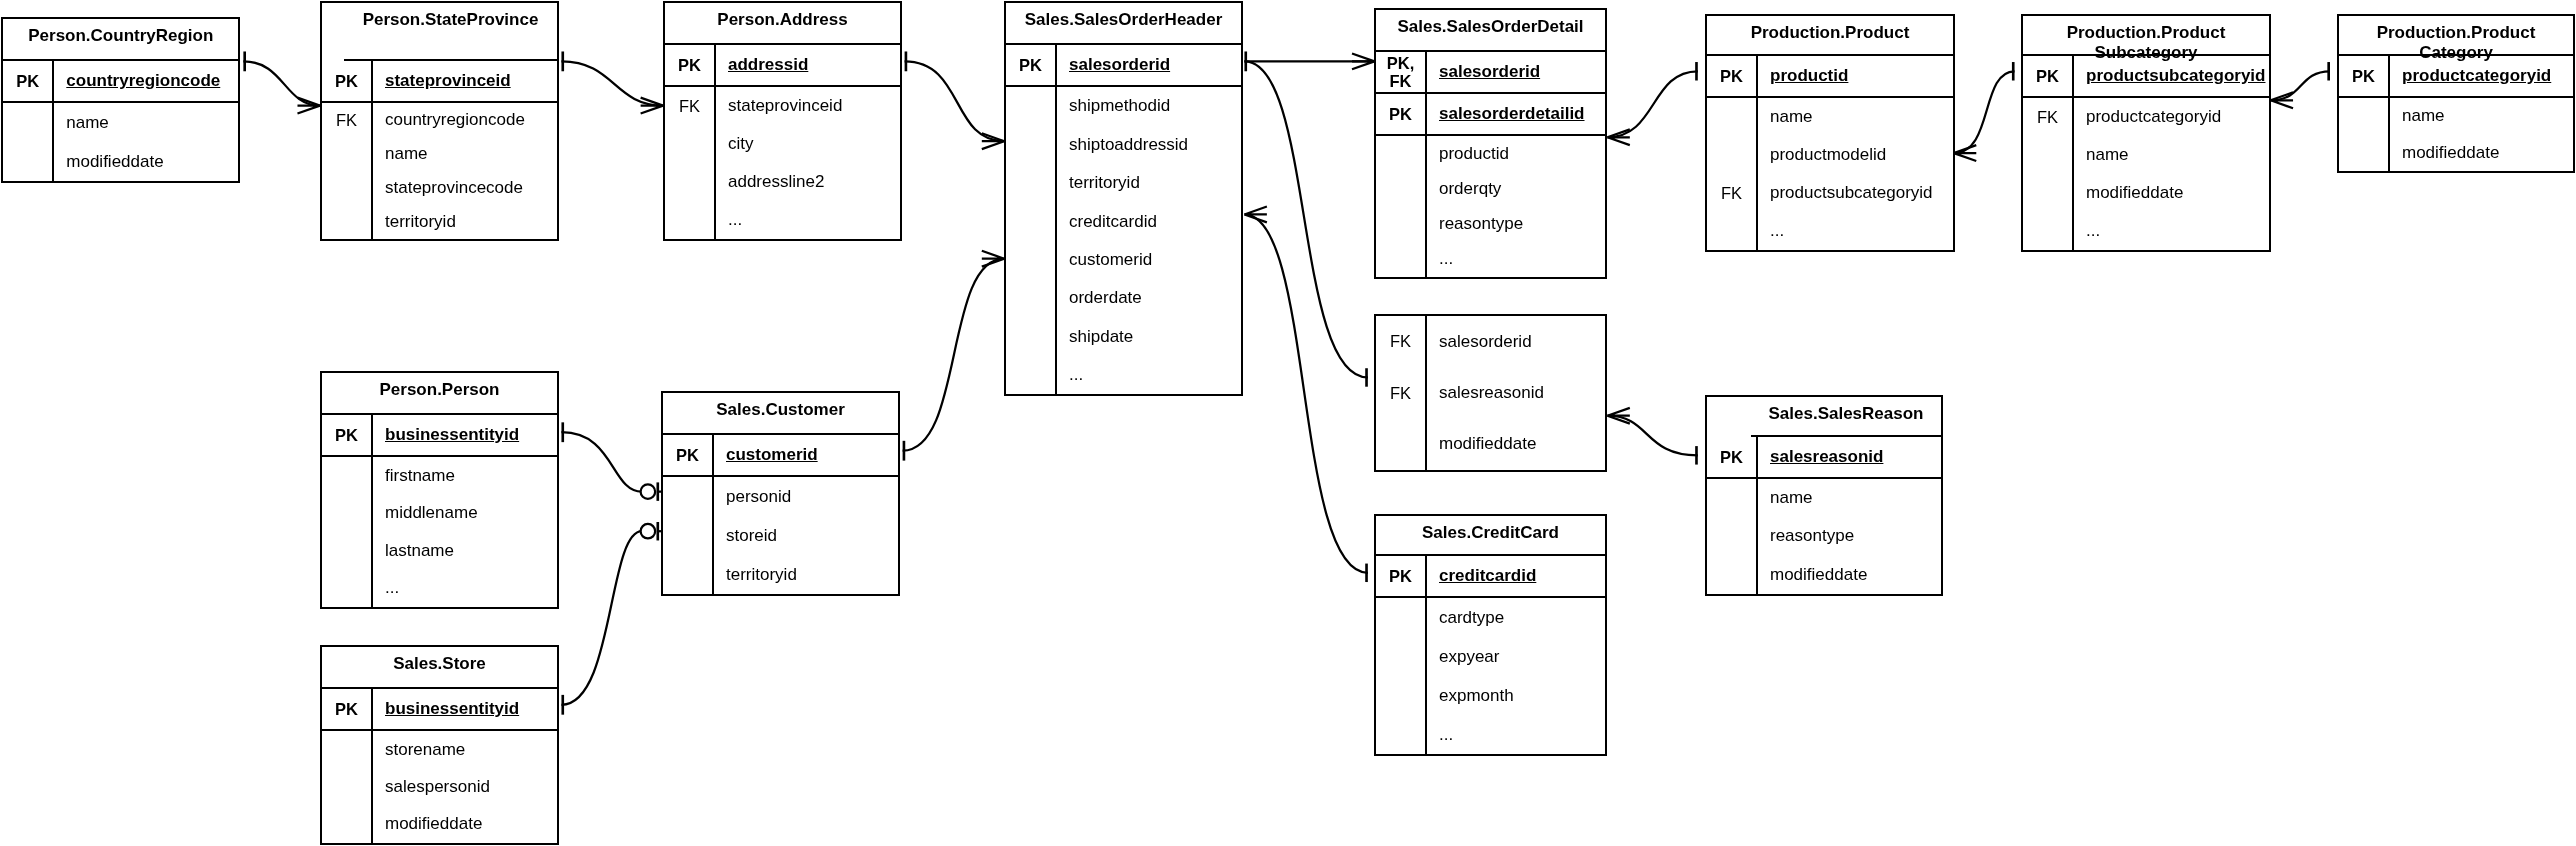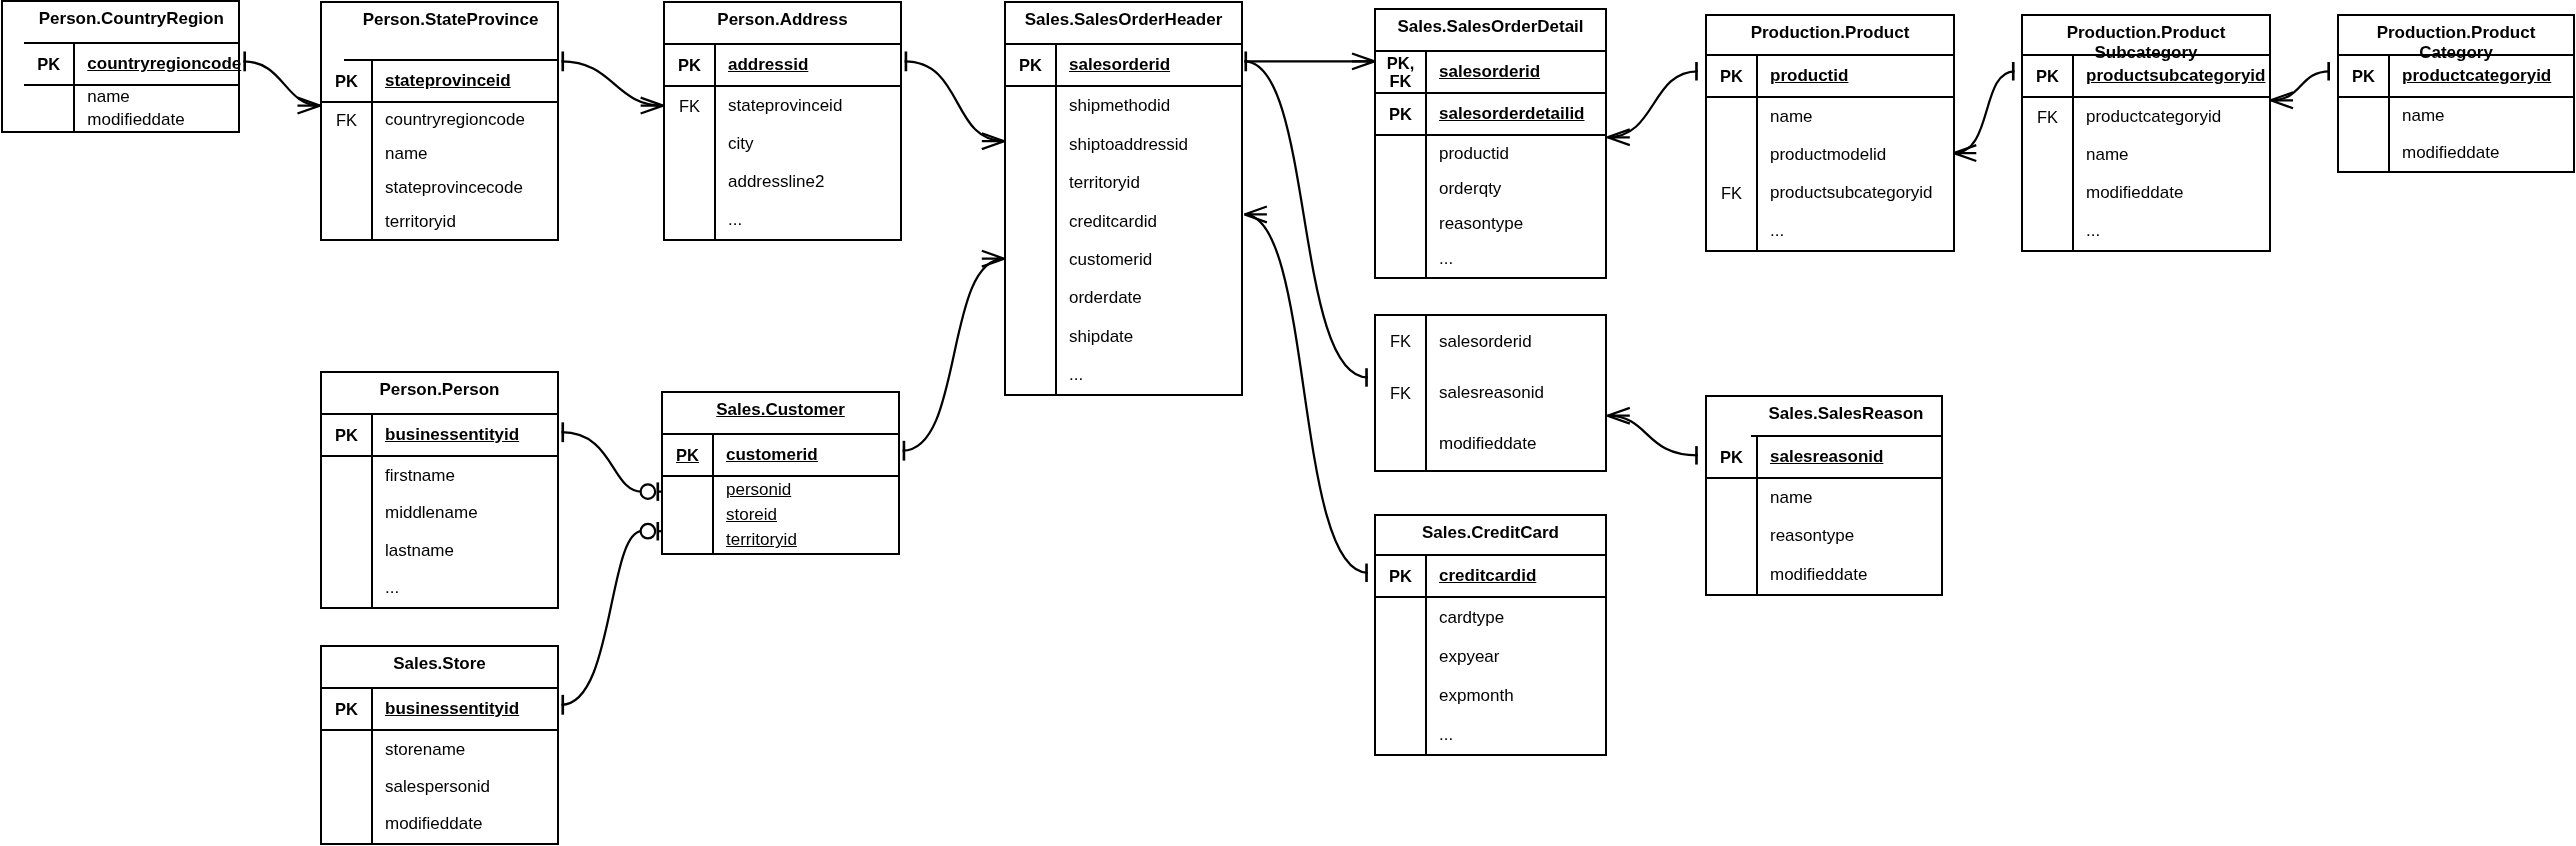--- a/index.html
+++ b/index.html
@@ -200,21 +200,21 @@
       <g>
         <path d="M 2435,630 C 2500,630 2490,690 2572,690"></path>
         <path d="M 2435,630 L 2469,618 M 2435,630 L 2469,642 M 2469,630 L 2435,630"></path>
         <line x1="2570" y1="676" x2="2570" y2="704" stroke-width="4"></line>
       </g>
 
     </g>
   </svg>
 
   <div id="entities">
-      <div class="entity" style="left: 1.3px; top: 0; width: 239px; height: 133px; padding-left: 21px;">
+      <div class="entity" style="left: 1.3px; top: 17px; width: 239px; height: 166px;">
         <div class="ent-title" style="height: 42px;">Person.CountryRegion</div>
         <div class="ent-section">
           <div class="attr-row">
             <div class="attr-key bold">PK</div>
             <div class="attr-name pk">countryregioncode</div>
           </div>
         </div>
         <div class="ent-section last sec-body">
           <div class="keycol">
             <div class="kc"></div>
@@ -416,21 +416,21 @@
             <div class="kc"></div>
           </div>
           <div class="namecol">
             <div class="nc">firstname</div>
             <div class="nc">middlename</div>
             <div class="nc">lastname</div>
             <div class="nc">...</div>
           </div>
         </div>
       </div>
-      <div class="entity" style="left: 661px; top: 391px; width: 239px; height: 164px; text-decoration: underline;">
+      <div class="entity" style="left: 661px; top: 391px; width: 239px; height: 205px;">
         <div class="ent-title" style="height: 42px;">Sales.Customer</div>
         <div class="ent-section">
           <div class="attr-row">
             <div class="attr-key bold">PK</div>
             <div class="attr-name pk">customerid</div>
           </div>
         </div>
         <div class="ent-section last sec-body">
           <div class="keycol">
             <div class="kc"></div>

